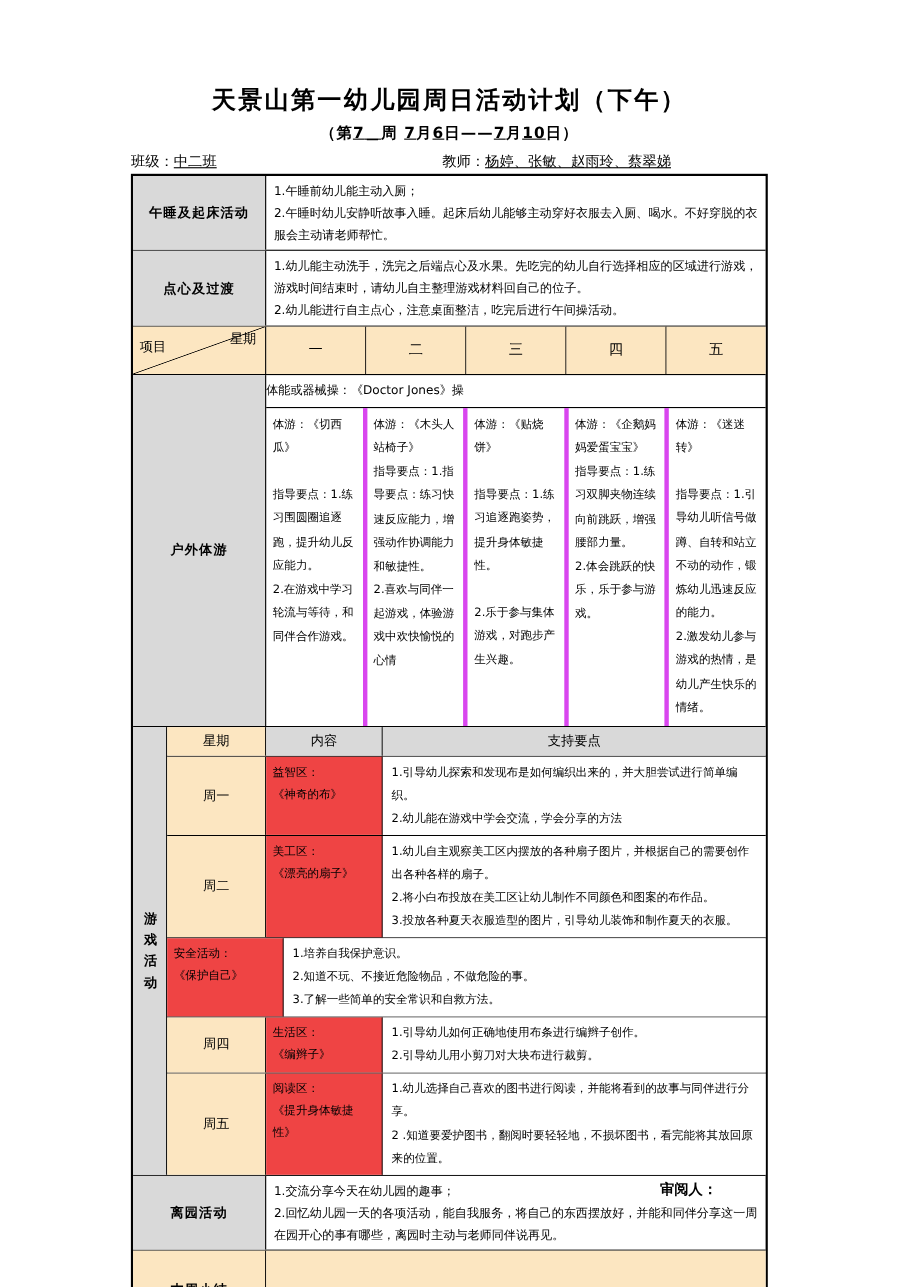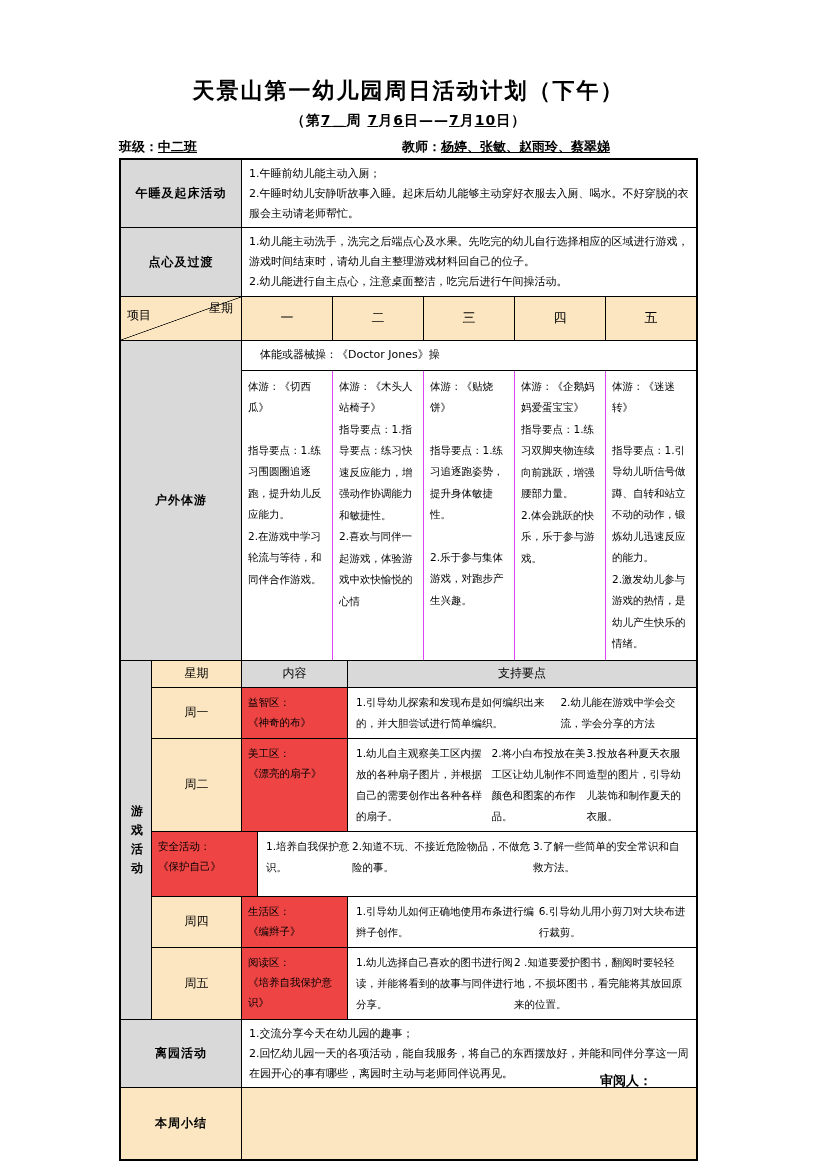--- a/index.html
+++ b/index.html
@@ -4,21 +4,21 @@
 <style>
   html,body{margin:0;padding:0;background:#ffffff;}
   .page{
     position:relative;width:827px;height:1170px;background:#ffffff;overflow:hidden;
     font-family:"DejaVu Sans","Liberation Sans",sans-serif;color:#000;
   }
   .content{position:absolute;left:71px;top:76px;width:579px;margin-left:48px;}
   .doc-title{text-align:center;font-size:22px;font-weight:bold;letter-spacing:2px;}
   .doc-subtitle{text-align:center;font-size:14px;font-weight:bold;margin-top:6px;letter-spacing:1px;}
   .doc-subtitle .u{text-decoration:underline;}
-  .info-line{display:flex;justify-content:space-between;font-size:13px;font-weight:bold;margin-top:8px;margin-bottom:2px;}
+  .info-line{display:flex;justify-content:space-between;font-size:13px;font-weight:normal;margin-top:8px;margin-bottom:2px;}
   .info-line .val{text-decoration:underline;}
   .info-line .teacher{margin-right:88px;}
 
   .doc-table{border:2px solid #000;border-bottom:2px solid #000;font-size:11px;}
   .trow{display:flex;border-bottom:1px solid #000;}
   .trow:last-child{border-bottom:none;}
   .cell{box-sizing:border-box;border-right:1px solid #000;padding:3px 4px;}
   .cell:last-child{border-right:none;}
   .label-cell{
     width:121px;flex:0 0 121px;background:var(--gray);display:flex;align-items:center;justify-content:center;
@@ -34,44 +34,44 @@
   }
   .corner-top{position:absolute;top:3px;right:8px;font-size:12px;}
   .corner-bottom{position:absolute;bottom:16px;left:6px;font-size:12px;}
   .day-cell{
     flex:1;background:var(--yellow);display:flex;align-items:center;justify-content:center;
     font-size:13px;height:43px;
   }
 
   
   .outdoor-right{flex:1;display:flex;flex-direction:column;}
-  .exercise-line{border-bottom:1px solid #000;padding:6px 18px;font-size:11px;min-height:17px;}
+  .exercise-line{border-bottom:1px solid #000;padding:6px 0;font-size:11px;min-height:17px;}
   .outdoor-cols{display:flex;flex:1;}
-  .outdoor-col{flex:1;border-right:1px solid #d946ef;padding:5px 6px;line-height:2.05;min-height:252px;font-size:10.5px;}
+  .outdoor-col{flex:1;border-right:4px solid #d946ef;padding:5px 6px;line-height:2.05;min-height:252px;font-size:10.5px;}
   .outdoor-col:last-child{border-right:none;}
   .outdoor-col .pts.gap{margin-top:21px;}
 
   
   .games-strip{
     width:31px;flex:0 0 31px;background:var(--gray);border-right:1px solid #000;
     display:flex;align-items:center;justify-content:center;font-size:12px;font-weight:bold;
     word-break:break-all;line-height:1.6;padding:0 8px;text-align:right;box-sizing:border-box;
   }
   .games-grid{flex:1;display:flex;flex-direction:column;}
   .games-hrow{display:flex;border-bottom:1px solid #000;}
   .games-hrow .h{box-sizing:border-box;border-right:1px solid #000;display:flex;align-items:center;justify-content:center;font-size:12px;height:26px;}
   .games-hrow .h:last-child{border-right:none;}
   .g-day{width:90px;flex:0 0 90px;background:var(--yellow);}
   .g-content{width:106px;flex:0 0 106px;background:var(--gray);}
   .g-points{flex:1;background:var(--gray);}
   .games-row{display:flex;border-bottom:1px solid #000;}
   .games-row:last-child{border-bottom:none;}
   .games-row .g-day{background:var(--yellow);display:flex;align-items:center;justify-content:center;border-right:1px solid #000;box-sizing:border-box;font-size:12px;}
   .games-row .g-content{background:#ef4444;border-right:1px solid #000;box-sizing:border-box;padding:5px 6px;line-height:1.9;font-size:10.5px;}
-  .games-row .g-points{background:#fff;padding:4px 8px;line-height:2.0;font-size:10.5px;display:flex;flex-direction:row;justify-content:center;}
+  .games-row .g-points{background:#fff;padding:4px 8px;line-height:2.0;font-size:10.5px;display:flex;flex-direction:column;justify-content:center;}
 
   .summary-row .label-cell{background:var(--yellow);}
   .summary-body{flex:1;background:var(--yellow);min-height:71px;}
 
   .reviewer{position:absolute;left:600px;top:1072px;font-size:13px;font-weight:bold;}
 
   .min-h-nap{min-height:55px;}
   .min-h-snack{min-height:62px;}
   .min-h-depart{min-height:50px;}
 </style>
@@ -207,29 +207,29 @@
           </div>
 
           <div class="games-row" style="min-height:44px">
             <div class="g-day">周四</div>
             <div class="g-content">
               <div>生活区：</div>
               <div>《编辫子》</div>
             </div>
             <div class="g-points">
               <div>1.引导幼儿如何正确地使用布条进行编辫子创作。</div>
-              <div>6.引导幼儿用小剪刀对大块布进行裁剪。</div>
+              <div>2.引导幼儿用小剪刀对大块布进行裁剪。</div>
             </div>
           </div>
 
           <div class="games-row" style="min-height:56px">
             <div class="g-day">周五</div>
             <div class="g-content">
               <div>阅读区：</div>
-              <div>《培养自我保护意识》</div>
+              <div>《提升身体敏捷性》</div>
             </div>
             <div class="g-points">
               <div>1.幼儿选择自己喜欢的图书进行阅读，并能将看到的故事与同伴进行分享。</div>
               <div>2 .知道要爱护图书，翻阅时要轻轻地，不损坏图书，看完能将其放回原来的位置。</div>
             </div>
           </div>
         </div>
       </div>
 
       <div class="trow">

